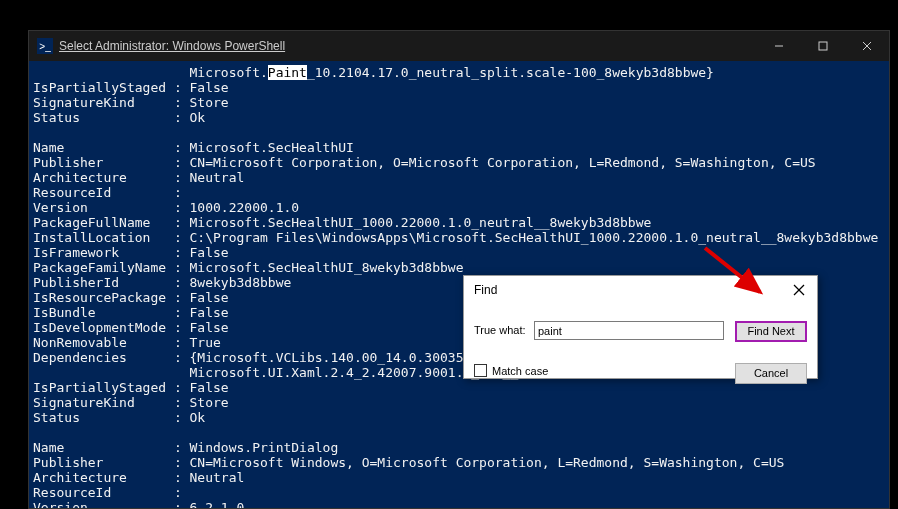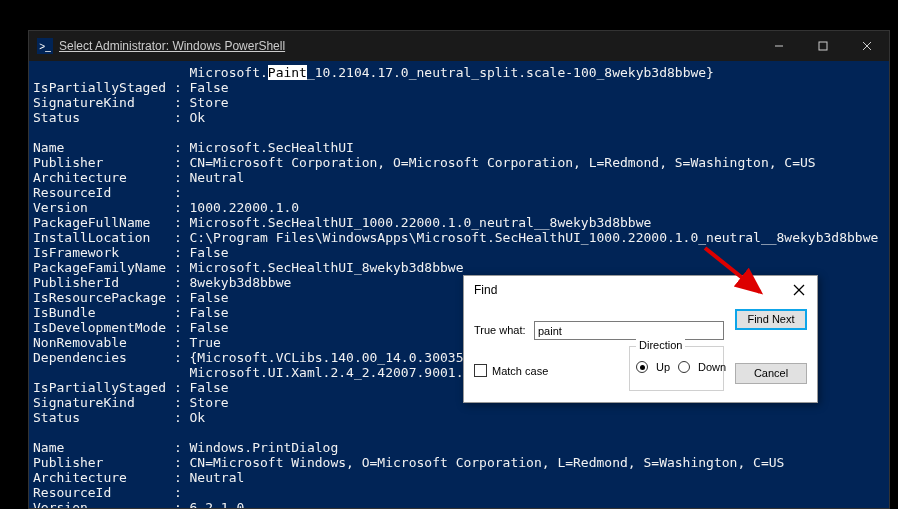--- a/index.html
+++ b/index.html
@@ -60,21 +60,21 @@
     height: calc(100% - 30px);
     overflow: hidden;
   }
   .console .row { white-space: pre; }
   .hl { background: #fff; color: #000; }
   .find-dialog {
     position: absolute;
     left: 463px;
     top: 275px;
     width: 355px;
-    height: 128px;
+    height: 104px;
     background: #fff;
     border: 1px solid #999;
     box-shadow: 2px 2px 8px rgba(0,0,0,0.4);
     font-size: 11px;
     color: #000;
   }
   .find-title {
     height: 28px;
     display: flex;
     align-items: center;
@@ -107,21 +107,21 @@
   .find-btn {
     position: absolute;
     right: 10px;
     width: 72px; height: 21px;
     background: #e1e1e1;
     border: 1px solid #adadad;
     font-size: 11px;
     text-align: center;
     line-height: 19px;
   }
-  .find-btn.primary { top: 5px; border: 2px solid #0ea5e9; line-height: 17px;}
+  .find-btn.primary { top: 17px; border: 2px solid #a21caf; line-height: 17px;}
   .find-btn.cancel { top: 44px; margin-top: 15px; }
   .match-case {
     position: absolute;
     left: 10px; top: 60px;
     display: flex; align-items: flex-end; gap: 5px;
   }
   .checkbox {
     width: 13px; height: 13px; border: 1px solid #333; background:#fff;
   }
   .direction-group {
@@ -196,29 +196,20 @@
   </div>
   <div class="find-body">
     <span class="find-label">True what:</span>
     <input class="find-input" value="paint" style="">
     <div class="find-btn primary">Find Next</div>
     <div class="find-btn cancel">Cancel</div>
     <div class="match-case">
       <span class="checkbox"></span>
       <span>Match case</span>
     </div>
-    <div class="direction-group">
-      <span class="legend">Direction</span>
-      <div class="radio-row">
-        <span class="radio checked"></span>
-        <span>Up</span>
-        <span class="radio"></span>
-        <span>Down</span>
-      </div>
-    </div>
   </div>
 </div>
 
 <svg class="arrow" style="left:690px;top:240px" width="100" height="66">
   <defs>
     <marker id="ah" markerWidth="8" markerHeight="8" refX="6" refY="3" orient="auto">
       <path d="M0,0 L7,3 L0,6 Z" fill="#d00"></path>
     </marker>
   </defs>
   <line x1="15" y1="8" x2="70" y2="52" stroke="#d00" stroke-width="4" marker-end="url(#ah)"></line>

